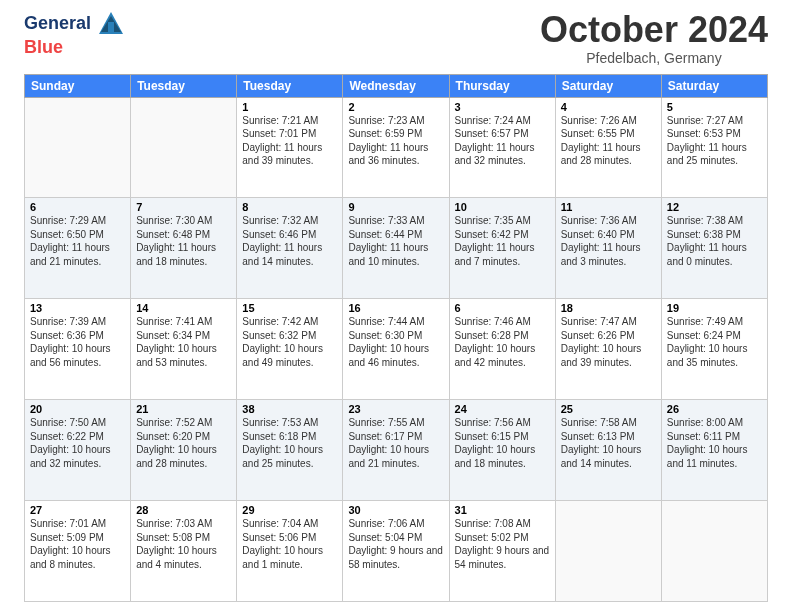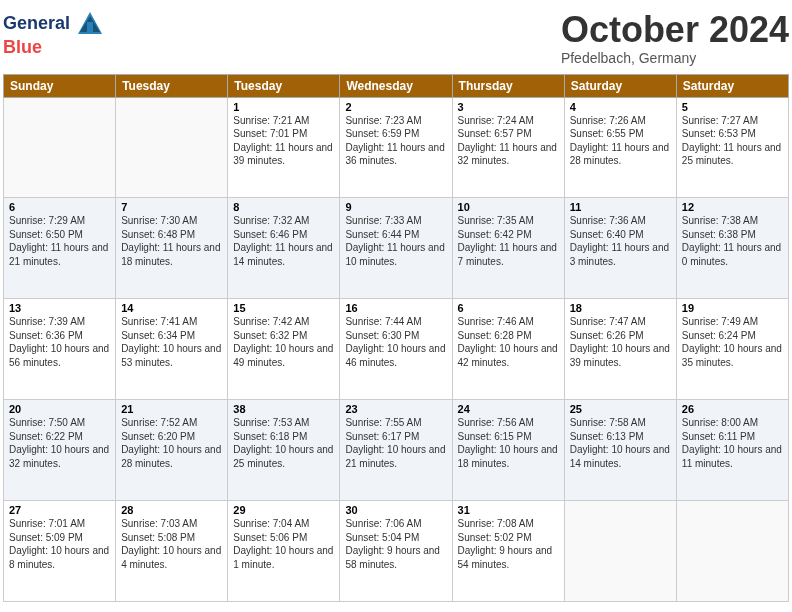--- a/index.html
+++ b/index.html
@@ -6,55 +6,55 @@
     body {
       font-family: Arial, sans-serif;
       background: #fff;
       width: 792px;
       height: 612px;
       overflow: hidden;
     }
     .page {
       width: 792px;
       height: 612px;
-      padding: 10px 3px;
+      padding: 10px 24px;
       display: flex;
       flex-direction: column;
     }
     .header {
       display: flex;
       justify-content: space-between;
       align-items: flex-start;
       margin-bottom: 8px;
     }
     .logo {
       display: flex;
       align-items: center;
     }
     .title-block {
-      text-align: left;
+      text-align: center;
     }
     .month-title {
       font-size: 36px;
       font-weight: bold;
       color: #333;
       line-height: 1.1;
     }
     .location {
       font-size: 14px;
       color: #555;
     }
     .calendar-table {
       width: 100%;
       border-collapse: collapse;
       flex: 1;
       font-size: 10.5px;
     }
     .calendar-table th {
-      background-color: #a16207;
+      background-color: #3b82f6;
       color: #fff;
       text-align: left;
       padding: 4px 6px;
       font-size: 12px;
       font-weight: bold;
       border: 1px solid #aaa;
     }
     .calendar-table td {
       border: 1px solid #ccc;
       vertical-align: top;

